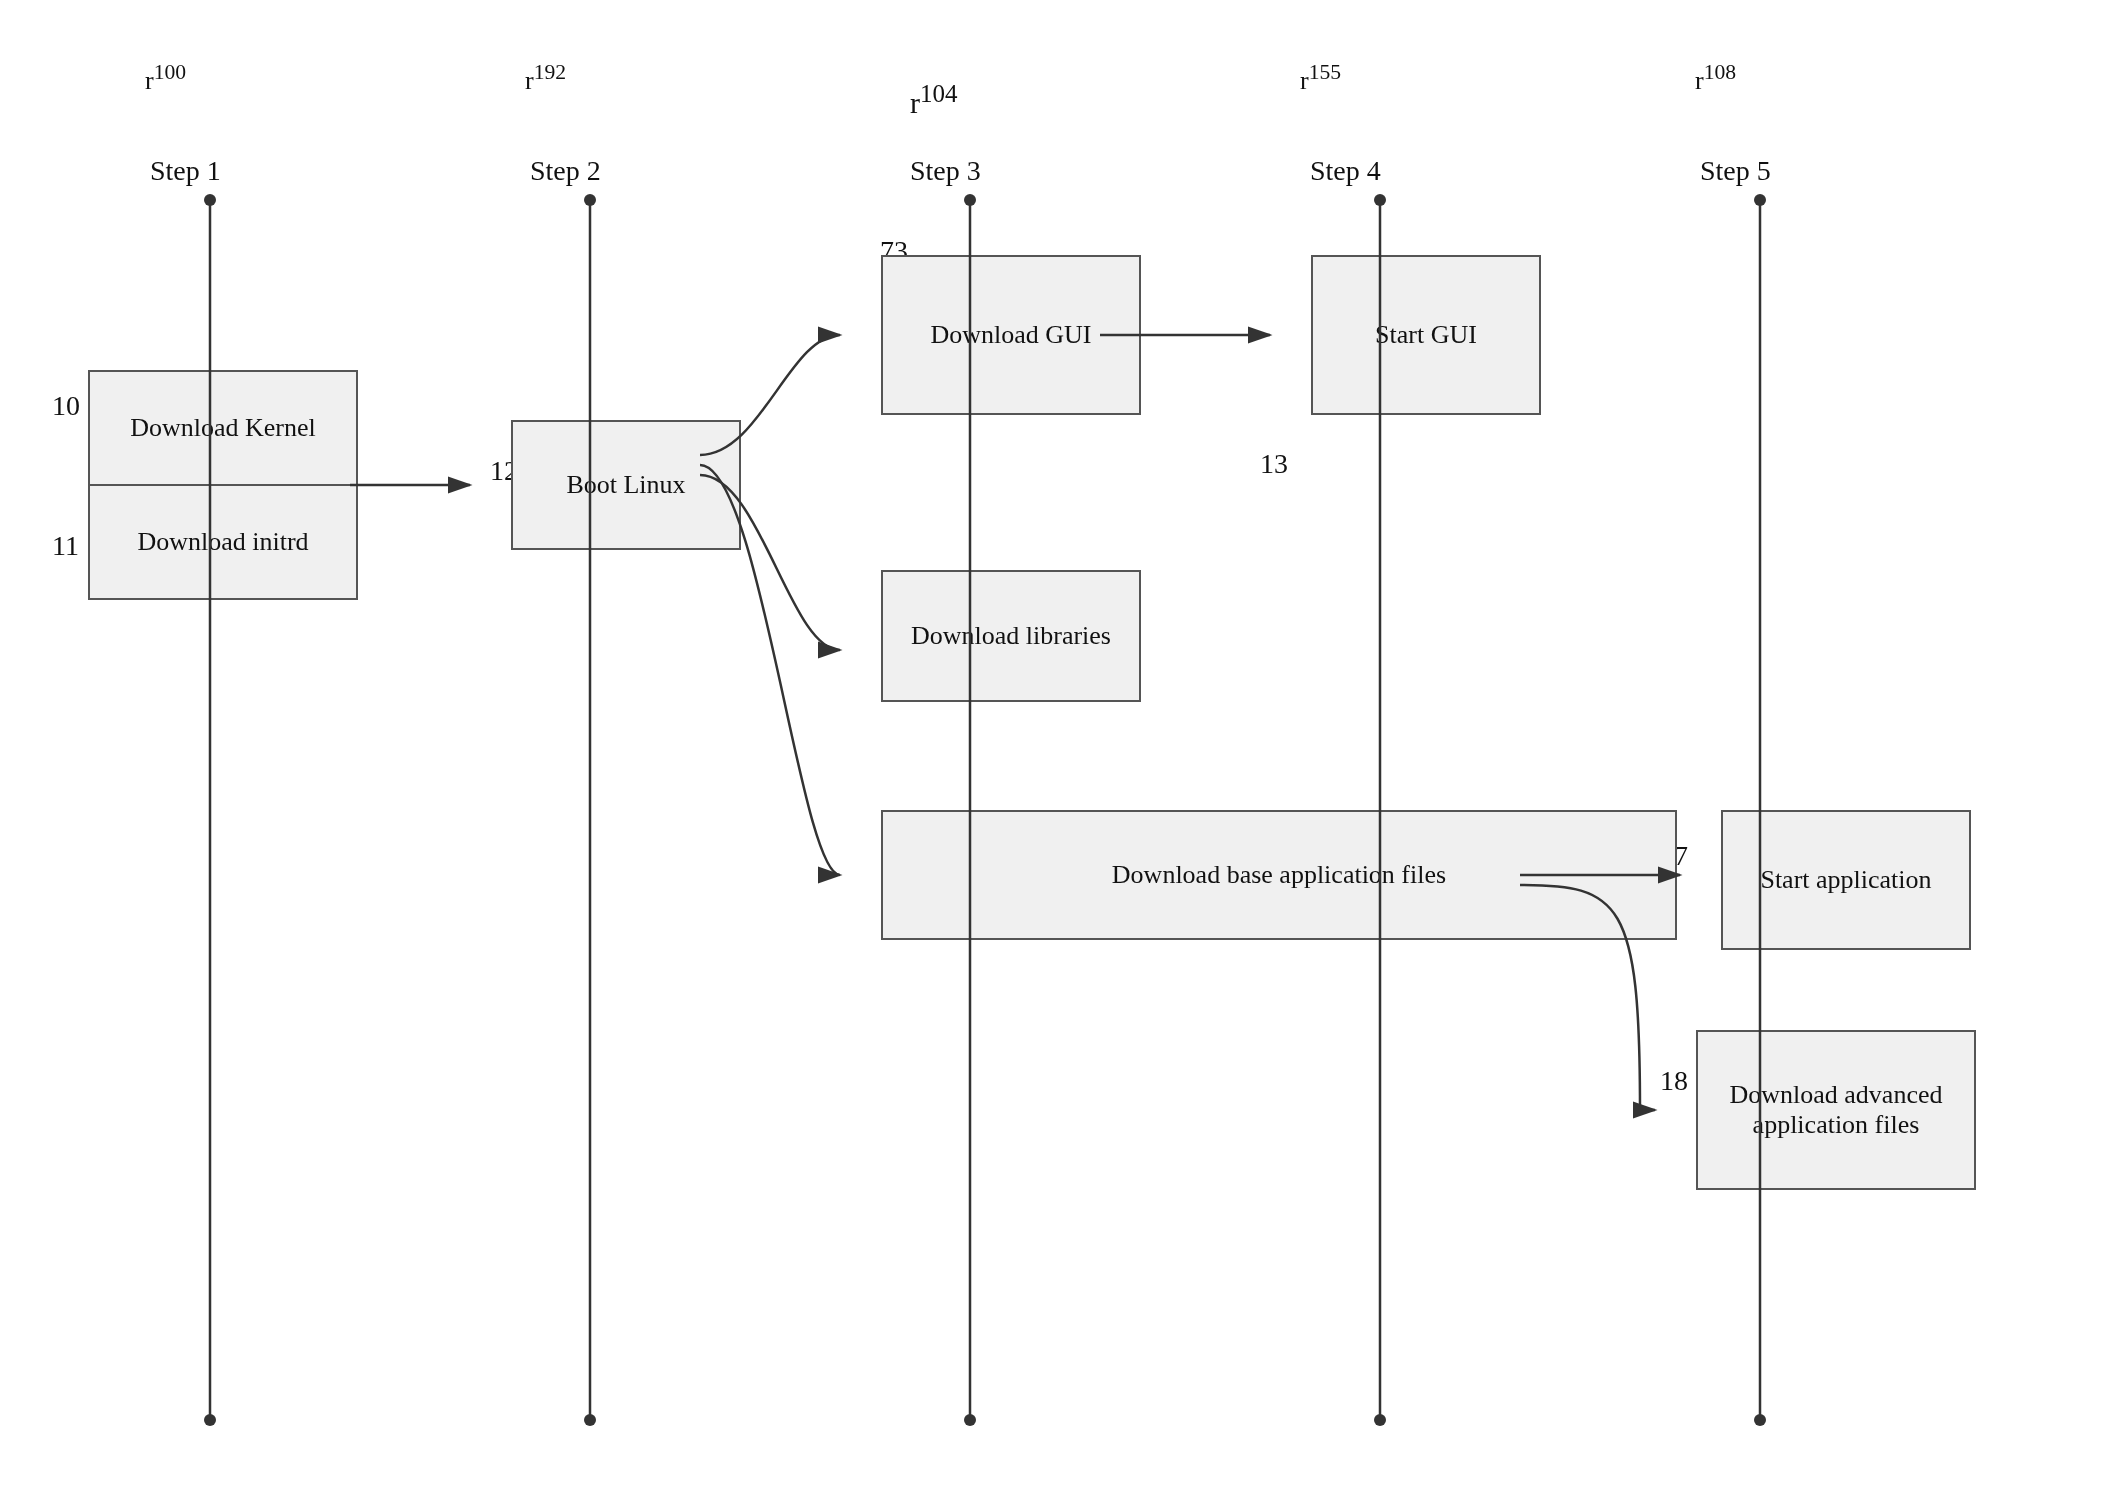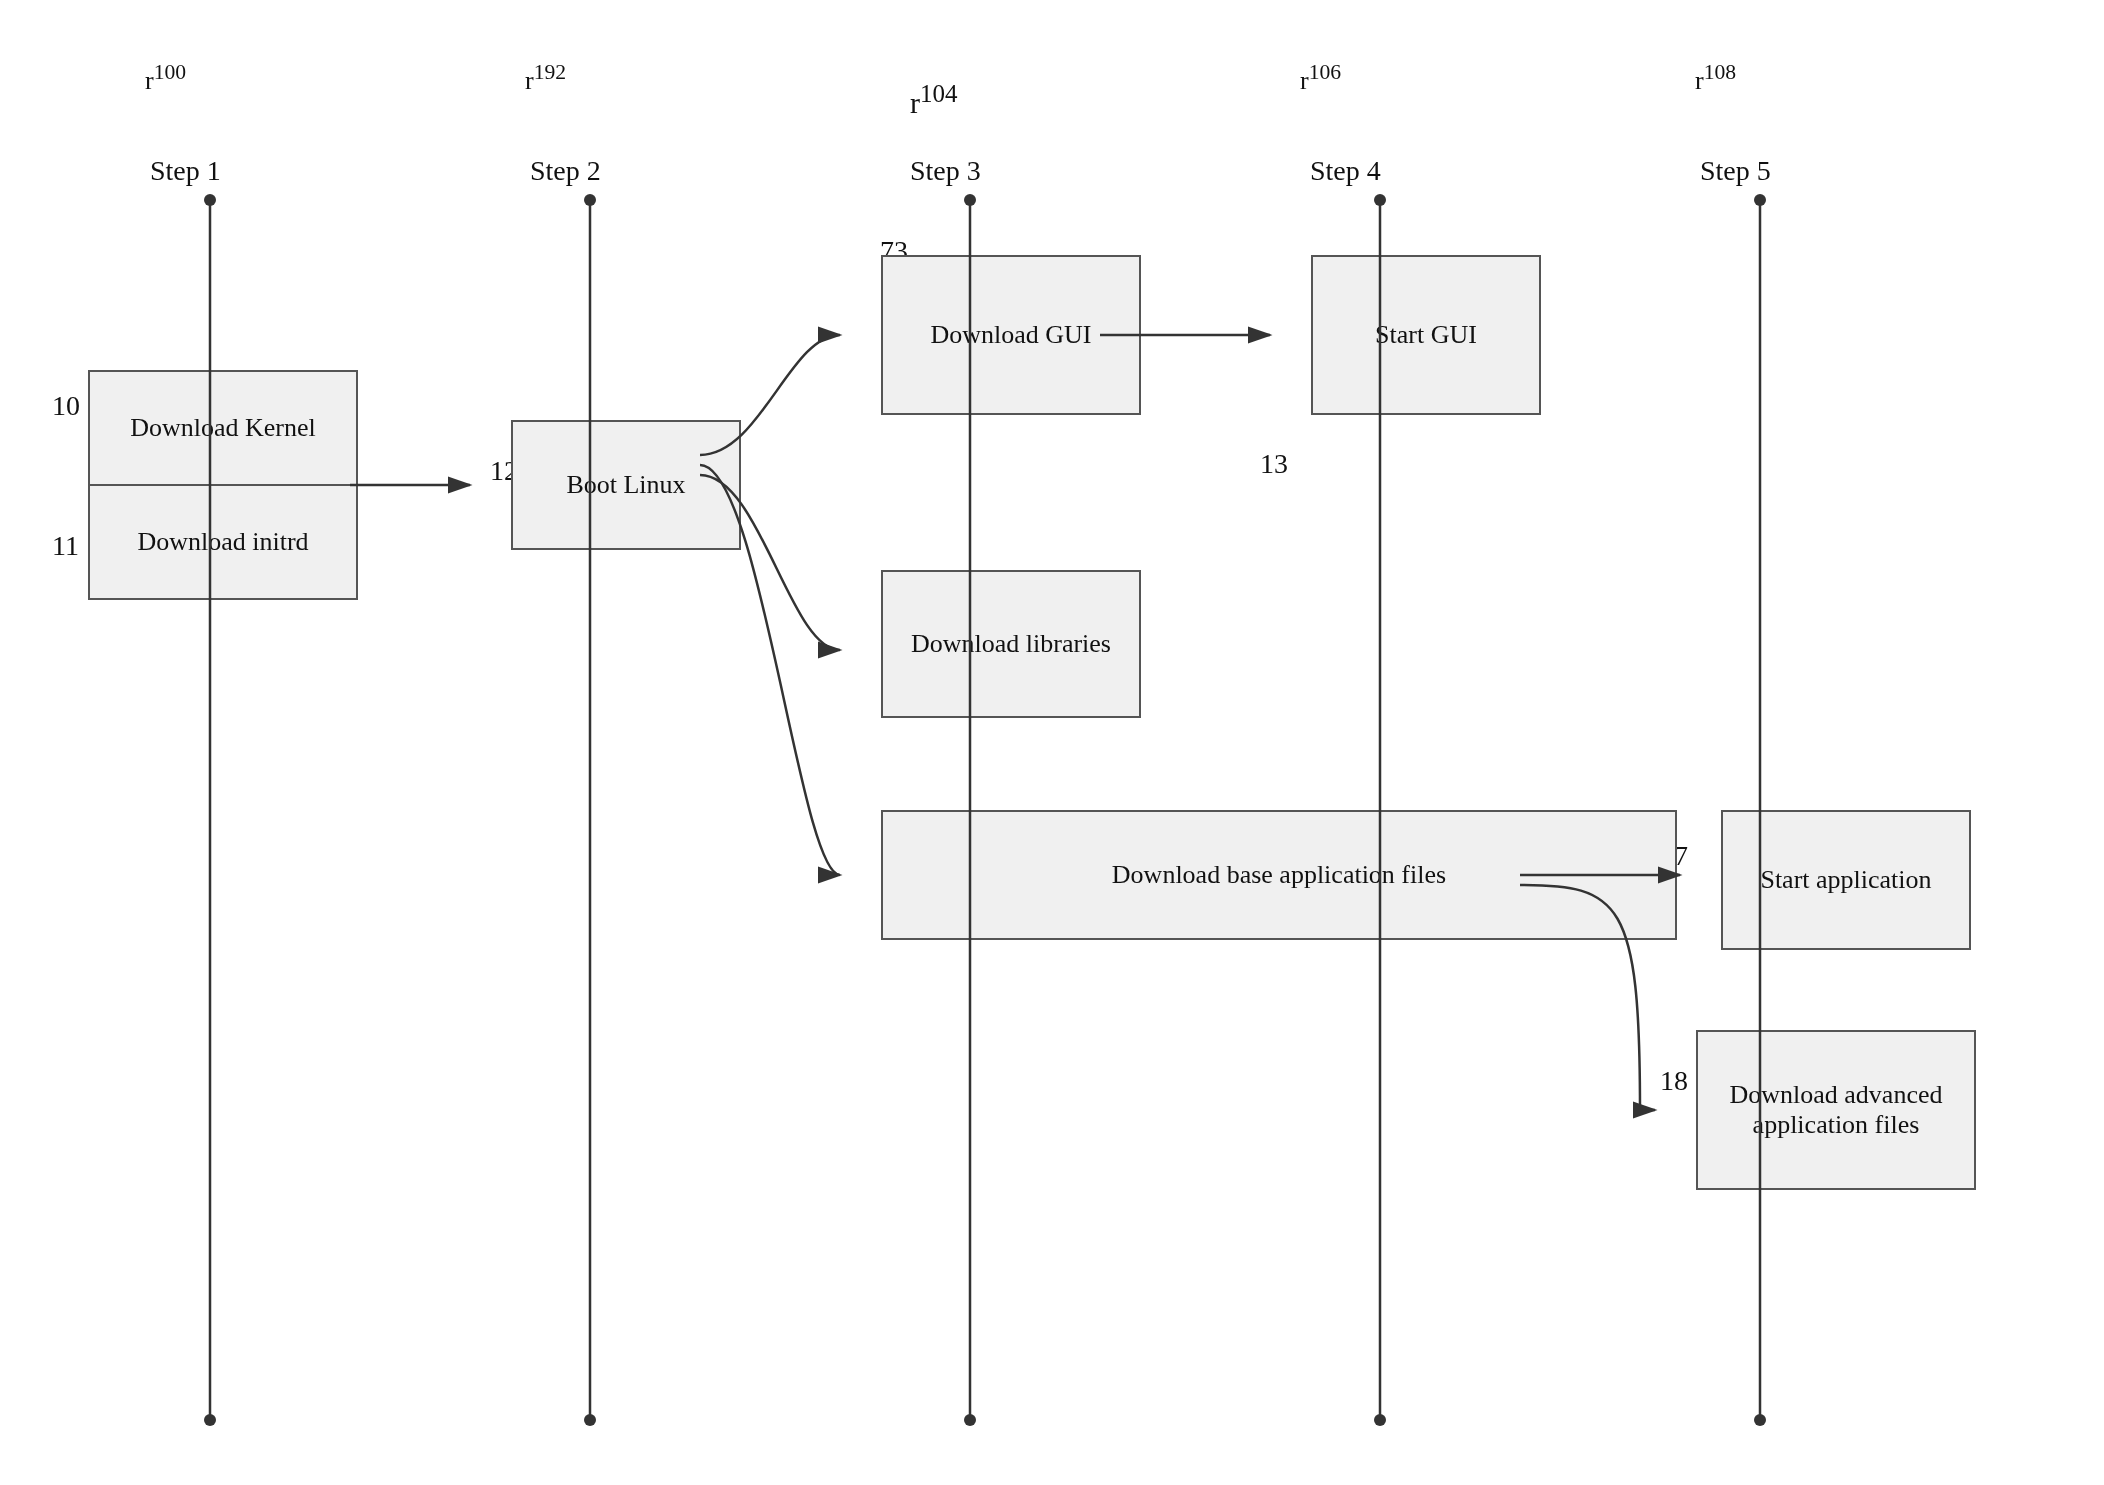--- a/index.html
+++ b/index.html
@@ -94,21 +94,21 @@
   <div class="step-label" style="left:1700px; top:155px;">
     <span>Step 5</span>
   </div>
 
   <div class="ref-label" style="left:145px; top:60px; font-size:26px;">r<sup>100</sup></div>
 
   <div class="ref-label" style="left:525px; top:60px; font-size:26px;">r<sup>192</sup></div>
 
   <div class="ref-label" style="left:910px; top:60px; font-size:30px;margin-top:20px;">r<sup>104</sup></div>
 
-  <div class="ref-label" style="left:1300px; top:60px; font-size:26px;">r<sup>106</sup></div>
+  <div class="ref-label" style="left:1300px; top:60px; font-size:26px;">r<sup>155</sup></div>
 
   <div class="ref-label" style="left:1695px; top:60px; font-size:26px;">r<sup>108</sup></div>
 
   <div class="ref-label" style="left:52px; top:390px; font-size:28px;">10</div>
 
   <div class="ref-label" style="left:52px; top:530px; font-size:28px;">11</div>
 
   <div class="ref-label" style="left:490px; top:455px; font-size:28px;">12</div>
 
   <div class="ref-label" style="left:880px; top:235px; font-size:28px;">73</div>
@@ -129,21 +129,21 @@
   </div>
 
   <div class="box" style="left:470px; top:420px; width:230px; height:130px;">
     Boot Linux
   </div>
 
   <div class="box" style="left:840px; top:255px; width:260px; height:160px;">
     Download GUI
   </div>
 
-  <div class="box" style="left:840px; top:570px; width:260px; height:148px;">
+  <div class="box" style="left:840px; top:570px; width:260px; height:132px;">
     Download libraries
   </div>
 
   <div class="box" style="left:840px; top:810px; width:796px; height:130px;">
     Download base application files
   </div>
 
   <div class="box" style="left:1270px; top:255px; width:230px; height:160px;">
     Start GUI
   </div>

